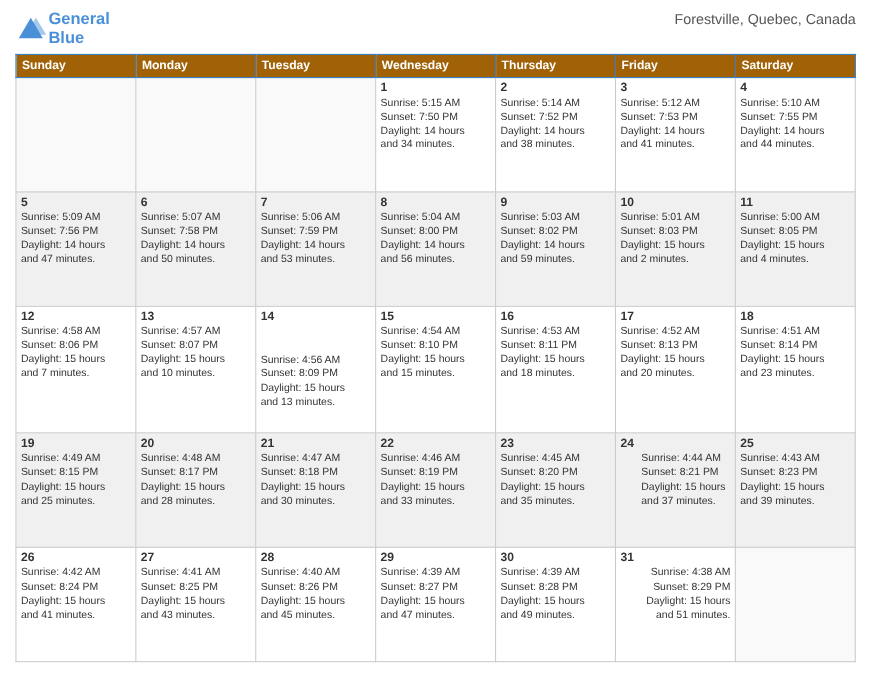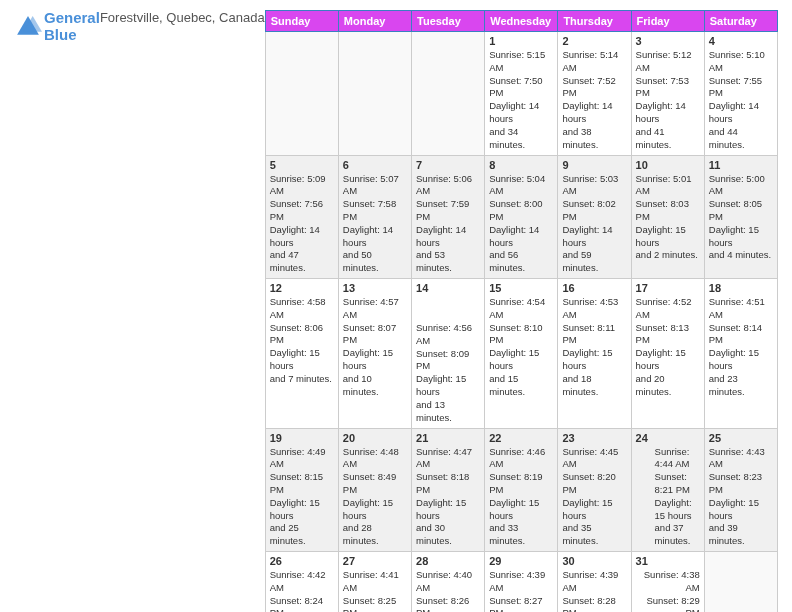--- a/index.html
+++ b/index.html
@@ -8,20 +8,21 @@
       background: #fff;
       width: 792px;
       height: 612px;
       overflow: hidden;
     }
     .page {
       width: 792px;
       height: 612px;
       padding: 10px 14px 10px 14px;
       display: flex;
+      flex-direction: column;
     }
     .header {
       display: flex;
       justify-content: space-between;
       align-items: flex-start;
       margin-bottom: 6px;
     }
     .logo {
       display: flex;
       align-items: center;
@@ -55,21 +56,21 @@
     }
     .calendar {
       flex: 1;
       border: 1px solid #ccc;
       border-collapse: collapse;
       width: 100%;
       table-layout: fixed;
       font-size: 10px;
     }
     .calendar th {
-      background: #d946ef;
+      background: #a16207;
       color: #fff;
       text-align: left;
       padding: 4px 5px;
       font-size: 11px;
       font-weight: bold;
       border: 1px solid #3a7fc1;
     }
     .calendar td {
       border: 1px solid #ccc;
       vertical-align: top;
@@ -267,21 +268,21 @@
           <td>
             <div class="cell-date">19</div>
             <div class="cell-info" style="white-space: pre-line;">Sunrise: 4:49 AM
 Sunset: 8:15 PM
 Daylight: 15 hours
 and 25 minutes.</div>
           </td>
           <td>
             <div class="cell-date">20</div>
             <div class="cell-info" style="white-space: pre-line;">Sunrise: 4:48 AM
-Sunset: 8:49 PM
+Sunset: 8:17 PM
 Daylight: 15 hours
 and 28 minutes.</div>
           </td>
           <td>
             <div class="cell-date">21</div>
             <div class="cell-info" style="white-space: pre-line;">Sunrise: 4:47 AM
 Sunset: 8:18 PM
 Daylight: 15 hours
 and 30 minutes.</div>
           </td>

